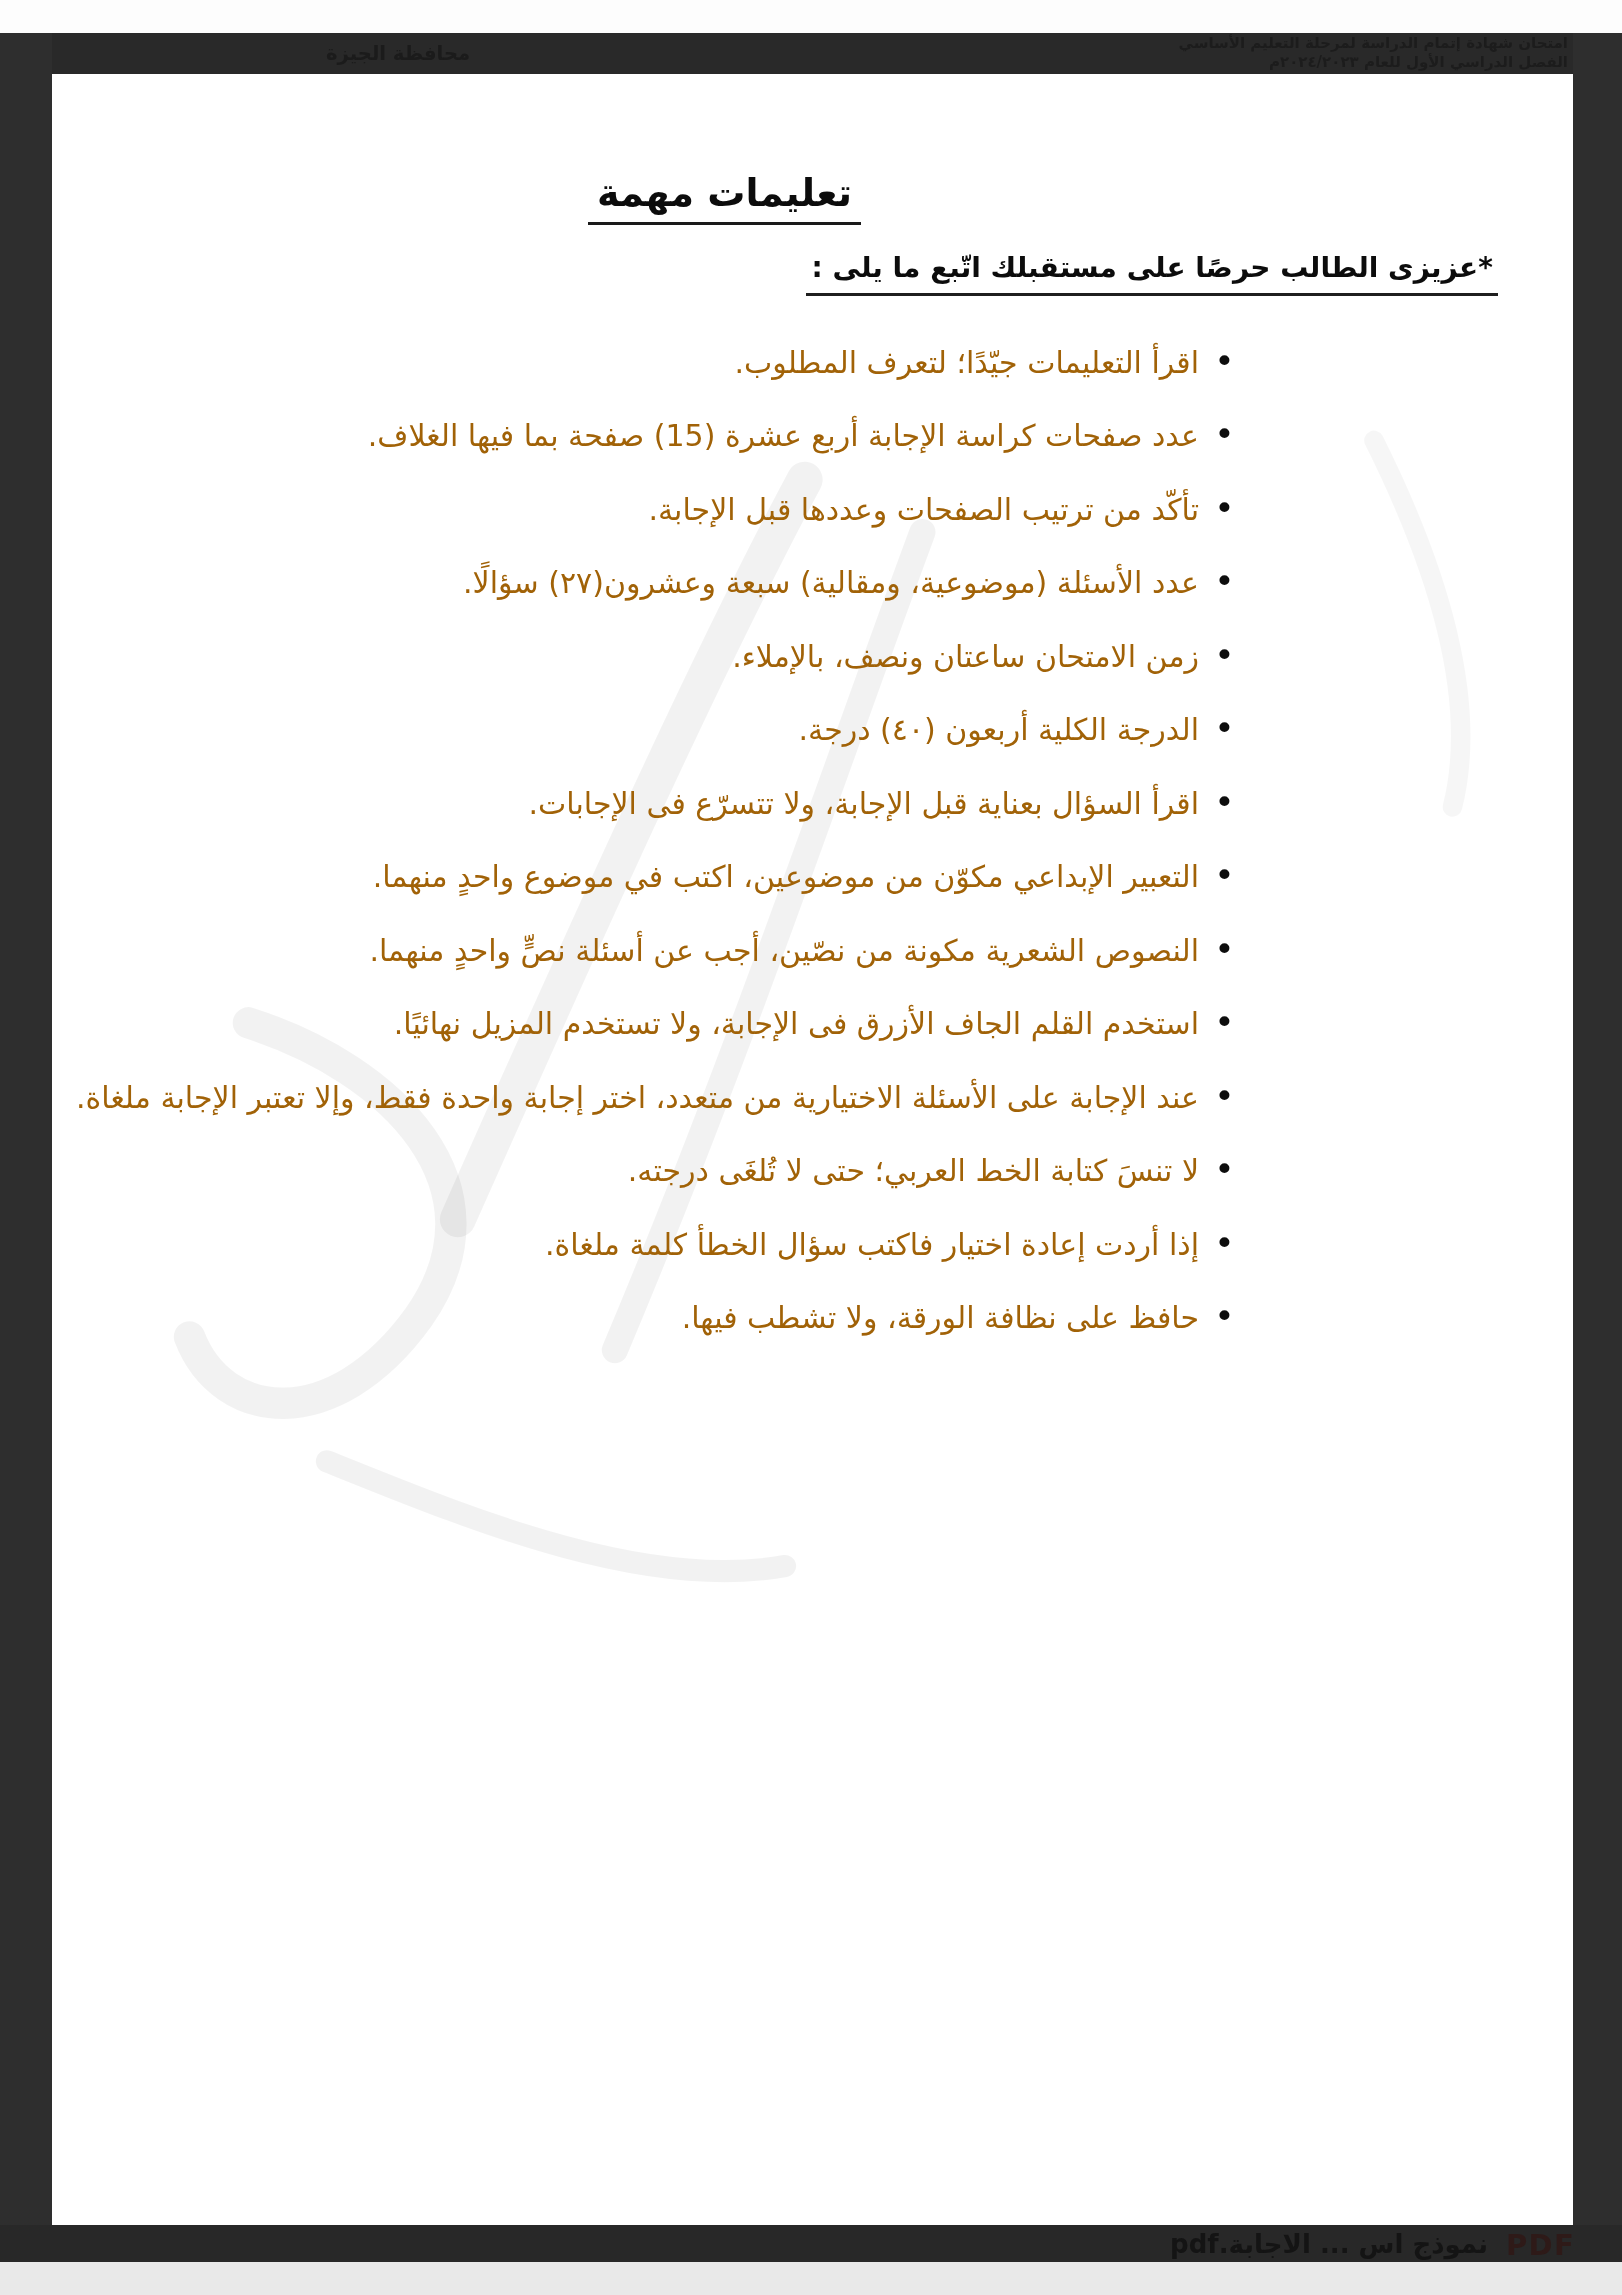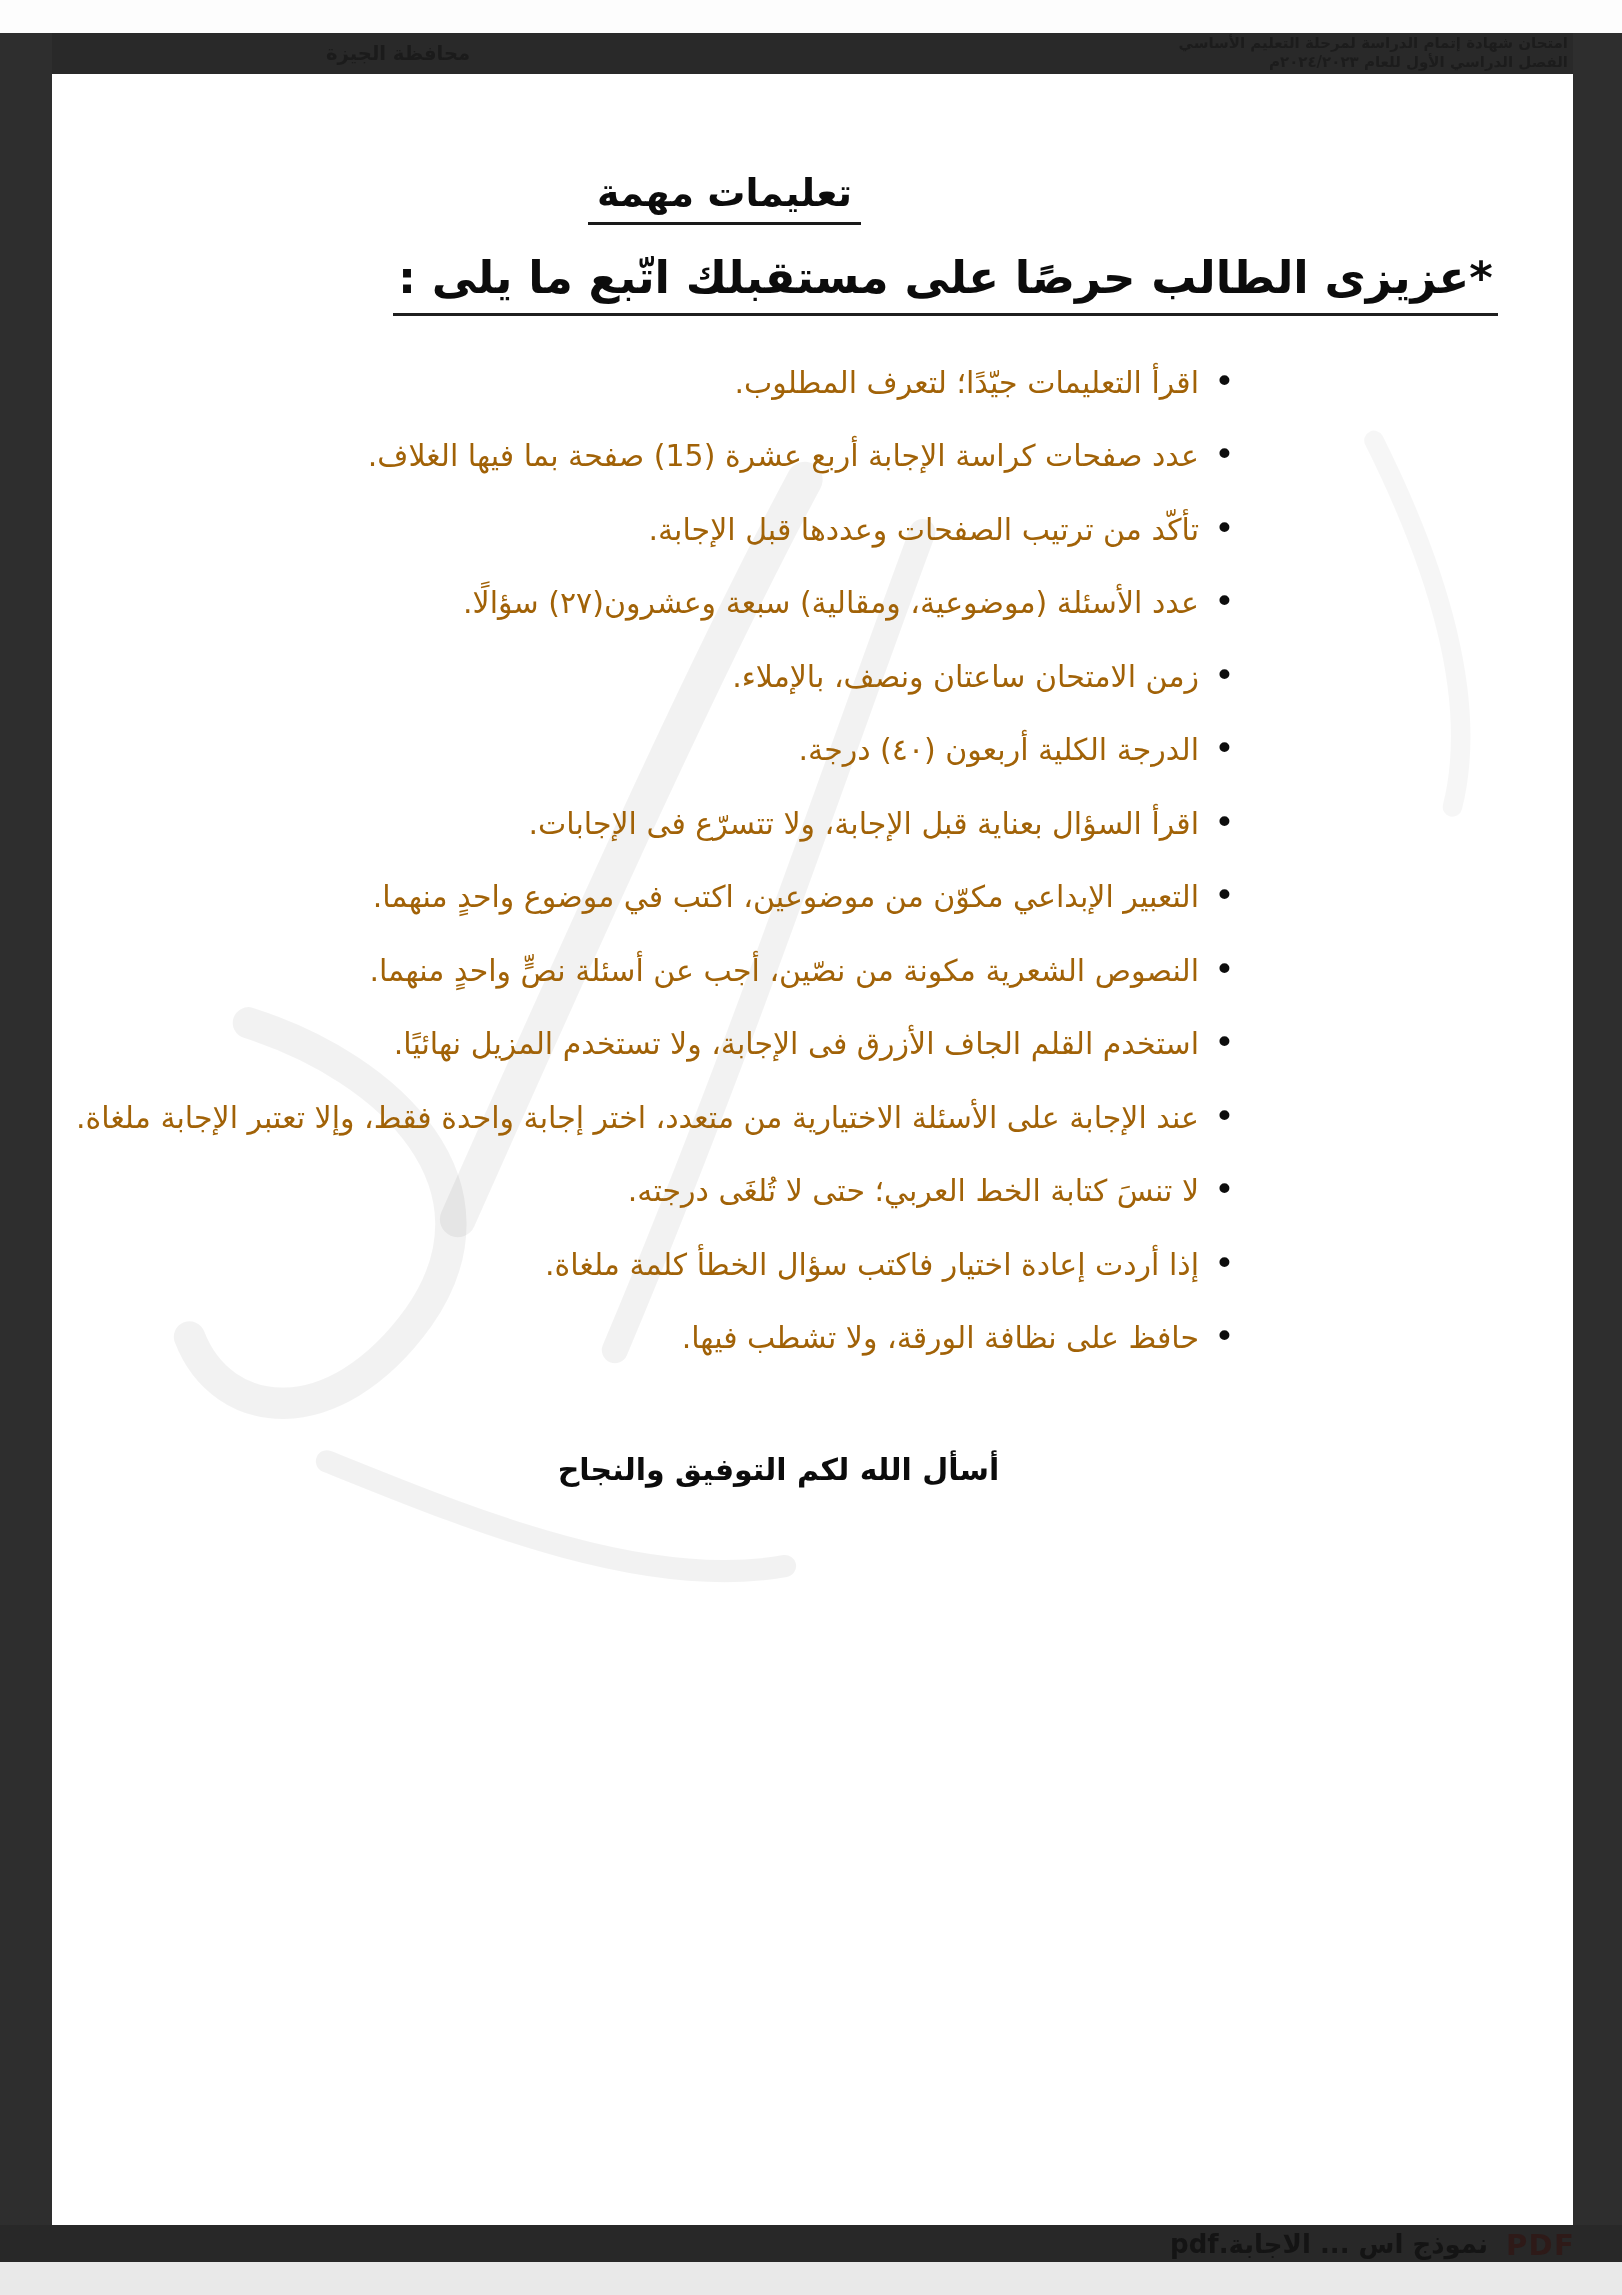--- a/index.html
+++ b/index.html
@@ -25,21 +25,21 @@
 
   .wm { position:absolute; z-index:0; pointer-events:none; }
 
   .content { position:relative; z-index:2; }
 
   .title-wrap { text-align:center; padding-top:97px; }
   .doc-title { display:inline-block; direction:rtl; font-size:38px; font-weight:bold; color:#0c0c0c;
                padding:0 9.2px 6.5px 9.2px; border-bottom:3.9px solid #1a1a1a; transform:translateX(-88px); }
 
   .subtitle-wrap { text-align:right; margin-top:26px; padding-left:65px; padding-right:75px; direction:rtl; }
-  .doc-subtitle { display:inline-block; direction:rtl; font-size:45px; font-weight:bold; color:#0c0c0c;
+  .doc-subtitle { display:inline-block; direction:rtl; font-size:28px; font-weight:bold; color:#0c0c0c;
                   padding:0 5.2px 9.2px 5.2px; border-bottom:3.9px solid #1f1f1f; }
 
   ul.instructions { list-style:none; direction:rtl; margin:43px 114px 0 0; width:1184px; }
   ul.instructions li { position:relative; direction:rtl; text-align:right; font-size:30px; font-weight:normal;
                        color:#a16207; line-height:48px; padding-right:37px; margin-bottom:25.5px; }
   ul.instructions li::before { content:"•"; position:absolute; right:1.3px; top:-2px; font-size:1.15em; color:#0d0d0d; }
 
   .closing { direction:rtl; text-align:center; margin-top:90px; font-size:30px; font-weight:bold; color:#0c0c0c;
              transform:translateX(-34px); }
 
@@ -101,21 +101,20 @@
         <li>اقرأ السؤال بعناية قبل الإجابة، ولا تتسرّع فى الإجابات.</li>
         <li>التعبير الإبداعي مكوّن من موضوعين، اكتب في موضوع واحدٍ منهما.</li>
         <li>النصوص الشعرية مكونة من نصّين، أجب عن أسئلة نصٍّ واحدٍ منهما.</li>
         <li>استخدم القلم الجاف الأزرق فى الإجابة، ولا تستخدم المزيل نهائيًا.</li>
         <li>عند الإجابة على الأسئلة الاختيارية من متعدد، اختر إجابة واحدة فقط، وإلا تعتبر الإجابة ملغاة.</li>
         <li>لا تنسَ كتابة الخط العربي؛ حتى لا تُلغَى درجته.</li>
         <li>إذا أردت إعادة اختيار فاكتب سؤال الخطأ كلمة ملغاة.</li>
         <li>حافظ على نظافة الورقة، ولا تشطب فيها.</li>
       </ul>
 
-      <div class="closing">أسأل الله لكم التوفيق والنجاح</div>
     </div>
 
     <div class="pagenum">(٢)</div>
 
     <div class="logo">
       <svg viewBox="0 0 300 210">
 
         <polygon points="150,140 18,88 12,114 150,166" fill="#e7f0c3"></polygon>
         <polygon points="150,140 282,88 288,114 150,166" fill="#e7f0c3"></polygon>
 

